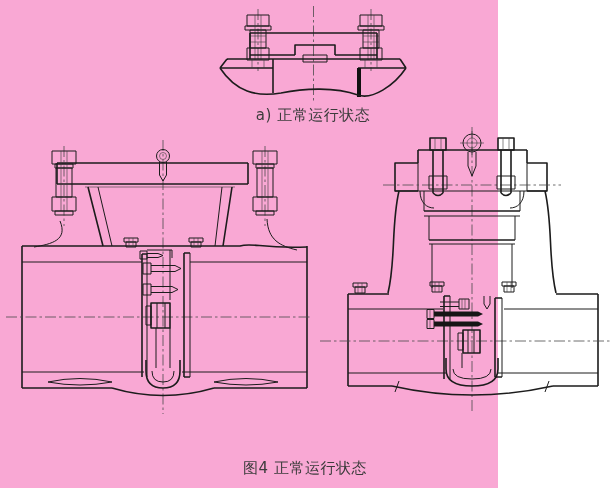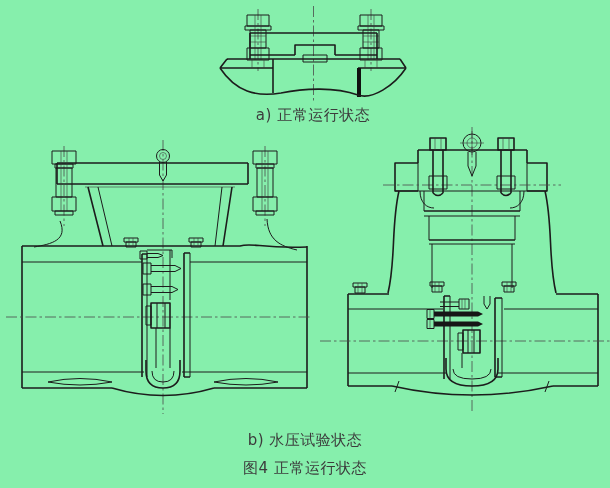--- a/index.html
+++ b/index.html
@@ -4,22 +4,22 @@
 <style>
   html,body{
     margin:0; padding:0;
     width:610px; height:488px;
     background:#ffffff;
     overflow:hidden;
     font-family:"DejaVu Sans", "Liberation Sans", sans-serif;
   }
   .canvas{
     position:relative;
-    width:610px; height:488px;
-    background:#86efac;
+    width:498px; height:488px;
+    background:#f9a8d4;
     text-decoration:underline;
   }
   svg{ position:absolute; left:0; top:0; display:block; }
 
   
   .k   { stroke:#1c1c1c; stroke-width:1.6; fill:none; stroke-linejoin:round; stroke-linecap:butt; }
   .m   { stroke:#1c1c1c; stroke-width:1;   fill:none; stroke-linejoin:round; }
   .thin{ stroke:#3a3a3a; stroke-width:.6;  fill:none; }
   .cl  { stroke:#4a4a4a; stroke-width:.8;  fill:none; stroke-dasharray:11 3 2.5 3; }
   .t   { stroke:#111111; stroke-width:4;   fill:none; }
@@ -245,16 +245,15 @@
         <path class="k" d="M446,358 V369 Q446,386 472,386 Q498,386 498,369 V358"></path>
         <path class="m" d="M453,369 Q453,379 472,379 Q491,379 491,369"></path>
         <path class="k" d="M495,298 V377 M495,298 H502 M495,377 H502"></path>
         <path class="m" d="M502,298 V377"></path>
       </g>
     </g>
   </svg>
 
   <div class="caption" id="cap-a">a) 正常运行状态</div>
 
-  <div class="caption" id="cap-b">b) 水压试验状态</div>
 
   <div class="caption" id="fig-title">图4 正常运行状态</div>
 </div>
 
 </body></html>

